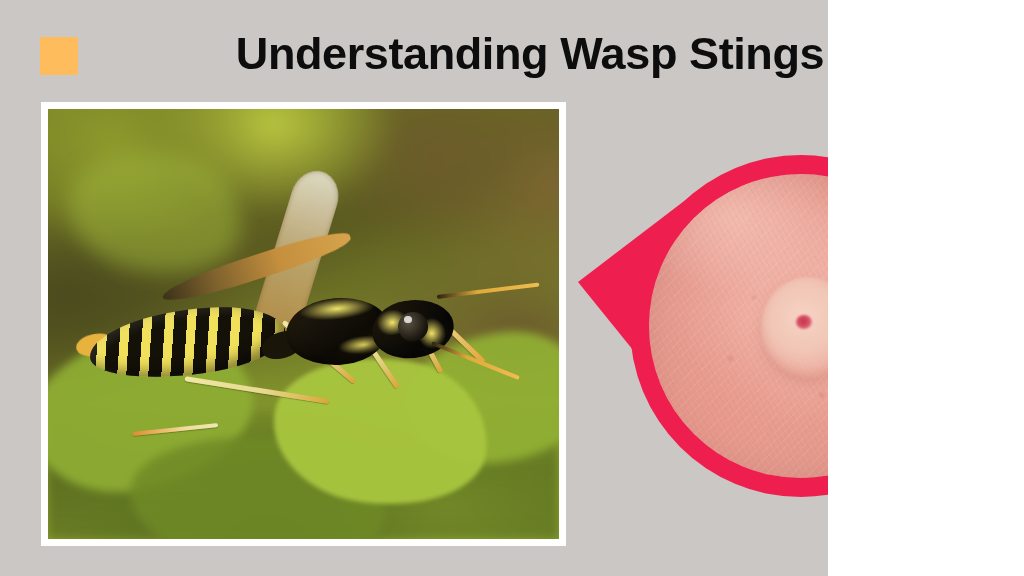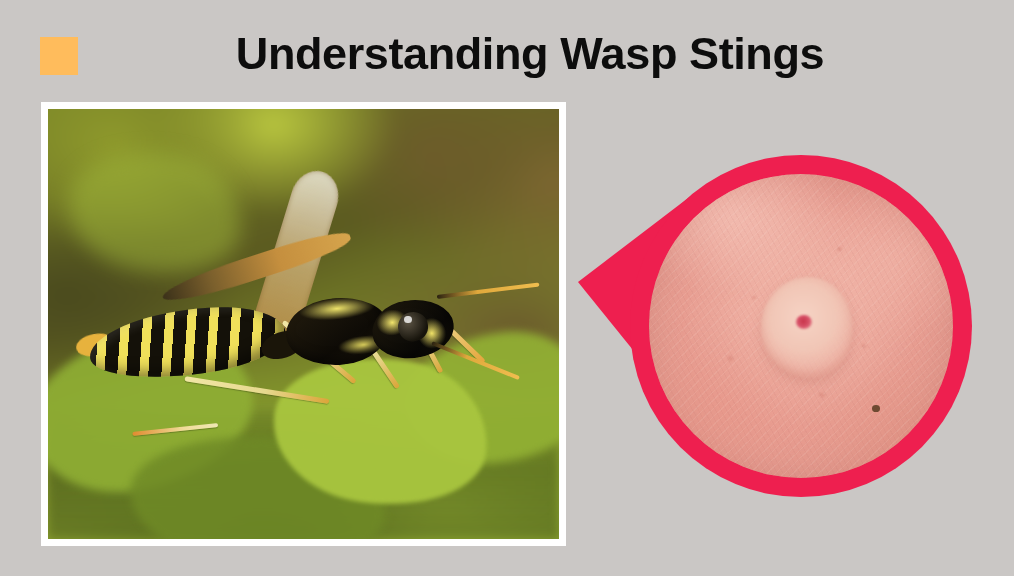--- a/index.html
+++ b/index.html
@@ -7,21 +7,21 @@
     padding: 0;
   }
   body {
     width: 1024px;
     height: 576px;
     overflow: hidden;
     font-family: "Liberation Sans", sans-serif;
   }
   #slide {
     position: relative;
-    width: 1014px;
+    width: 828px;
     height: 576px;
     background: #cac7c5;
     overflow: hidden;
   }
 
   
   #accent-square {
     position: absolute;
     left: 40px;
     top: 37px;

